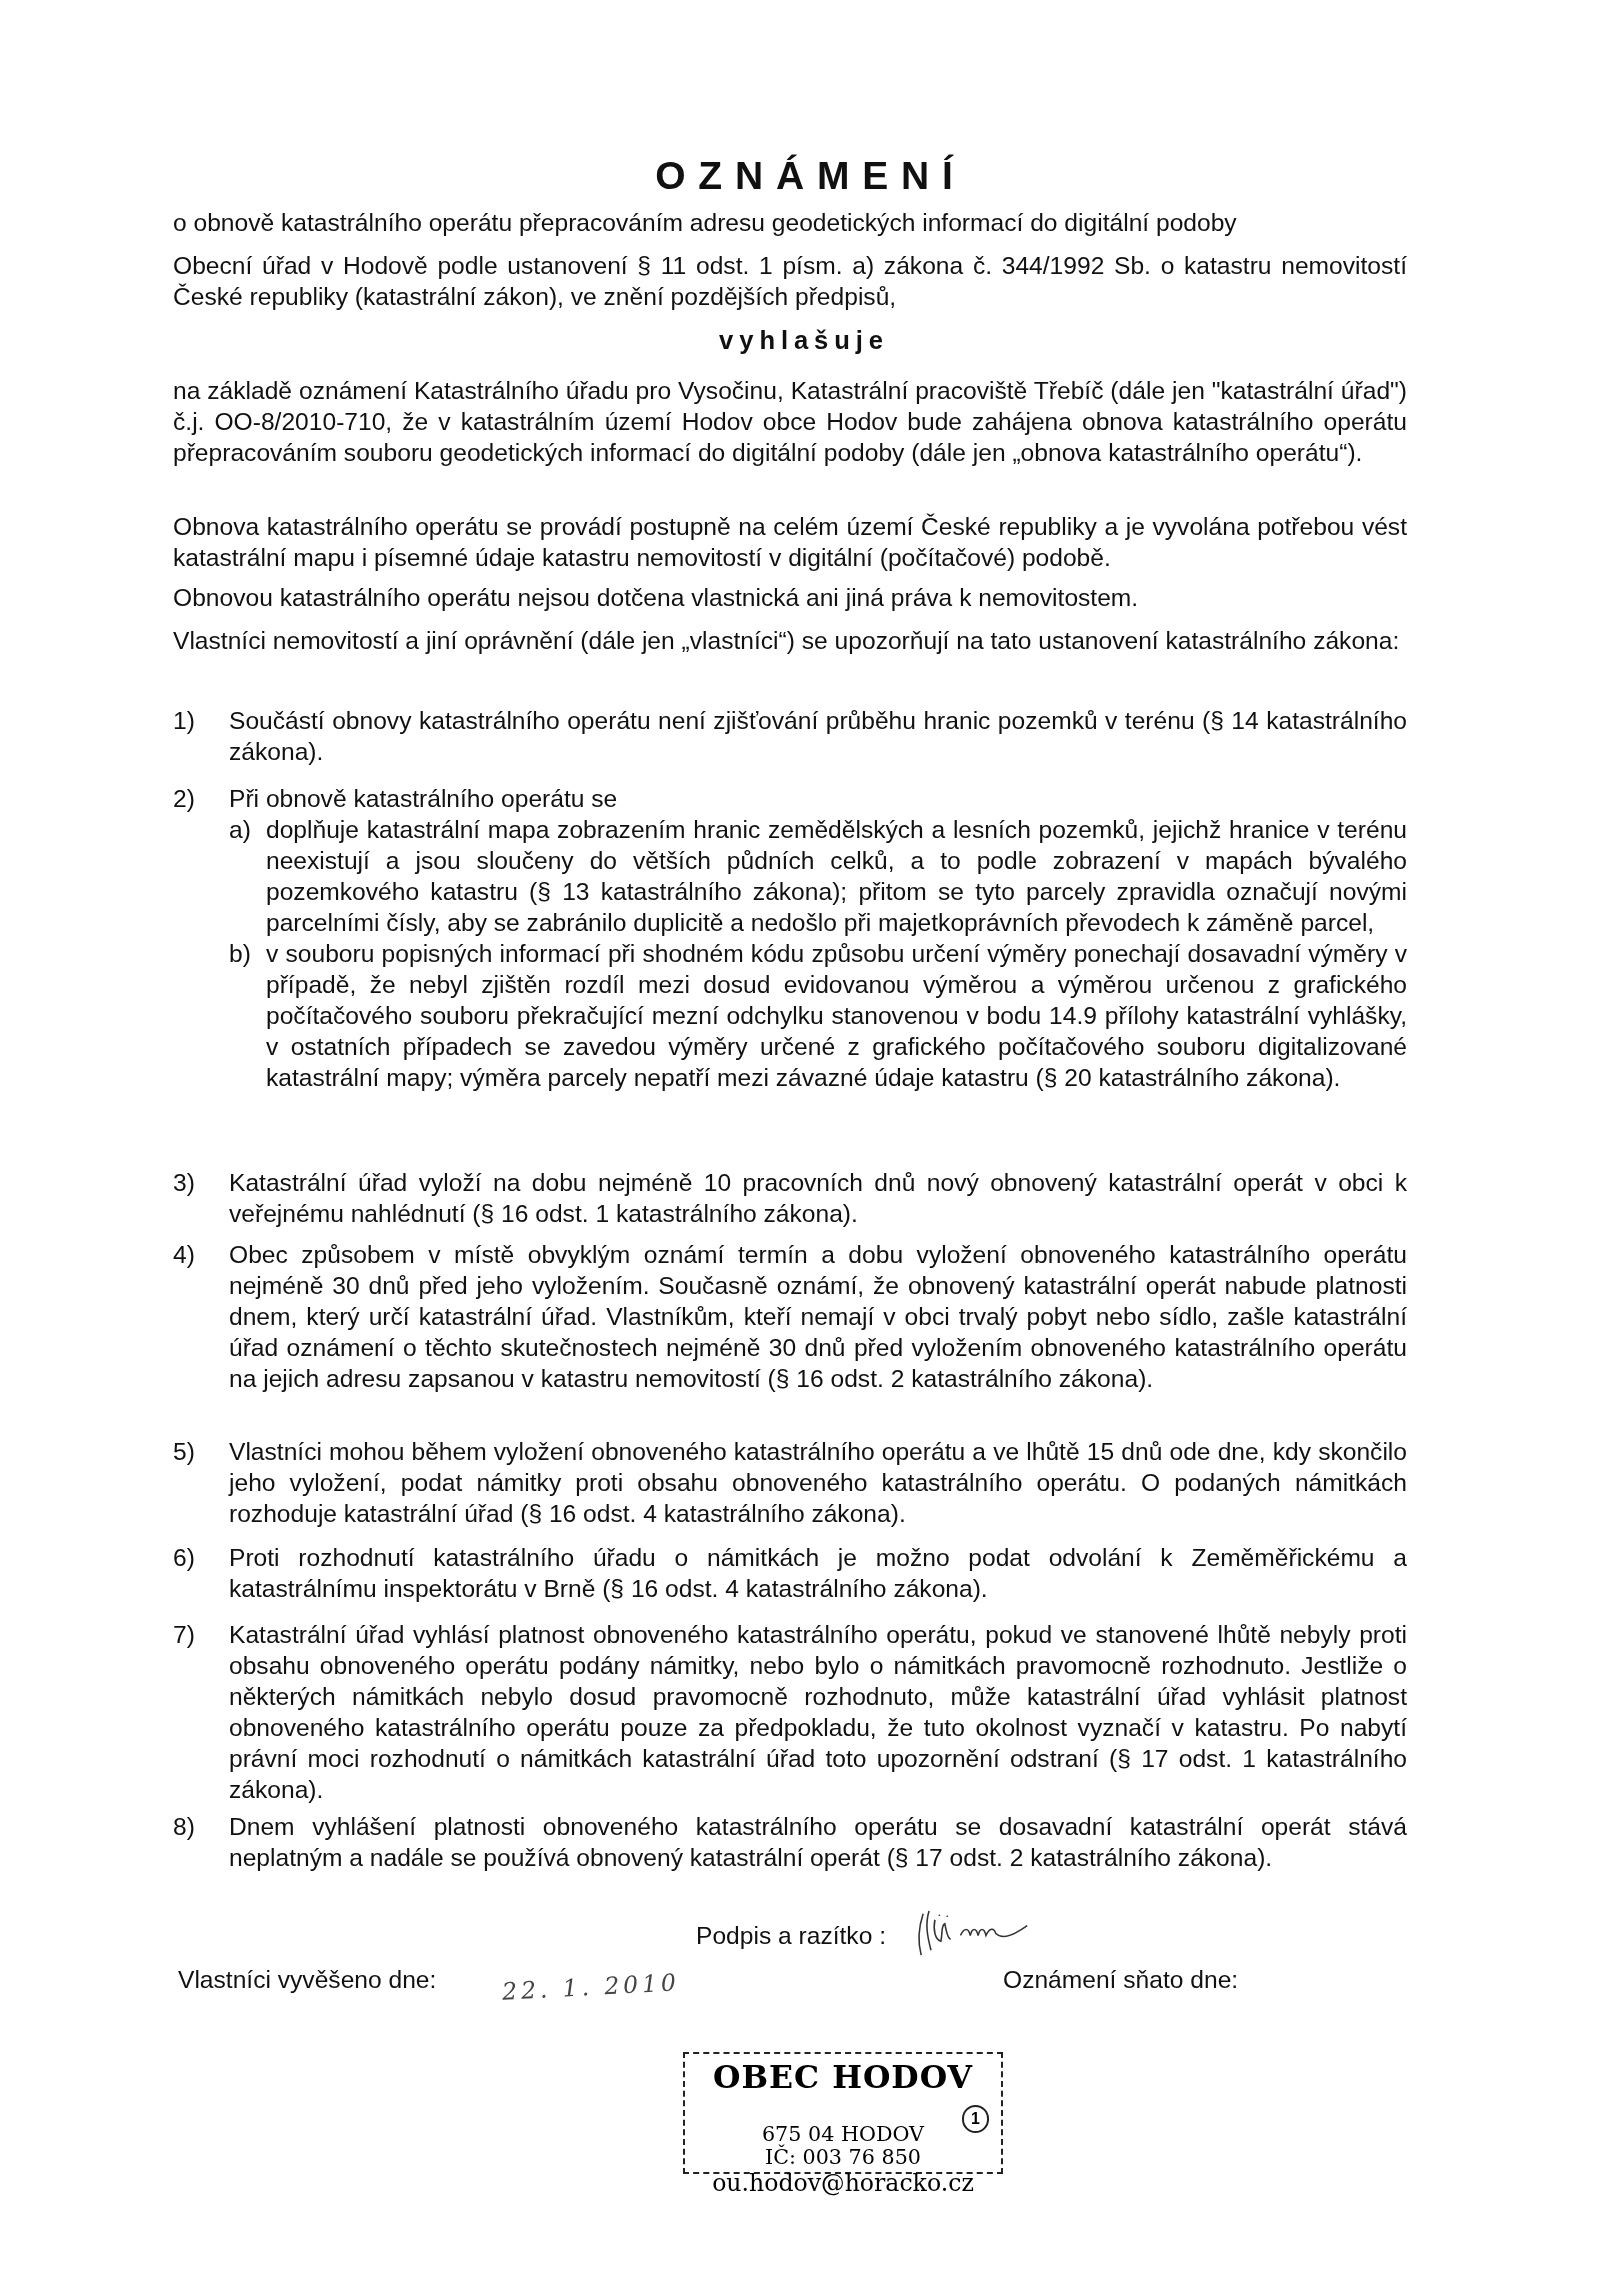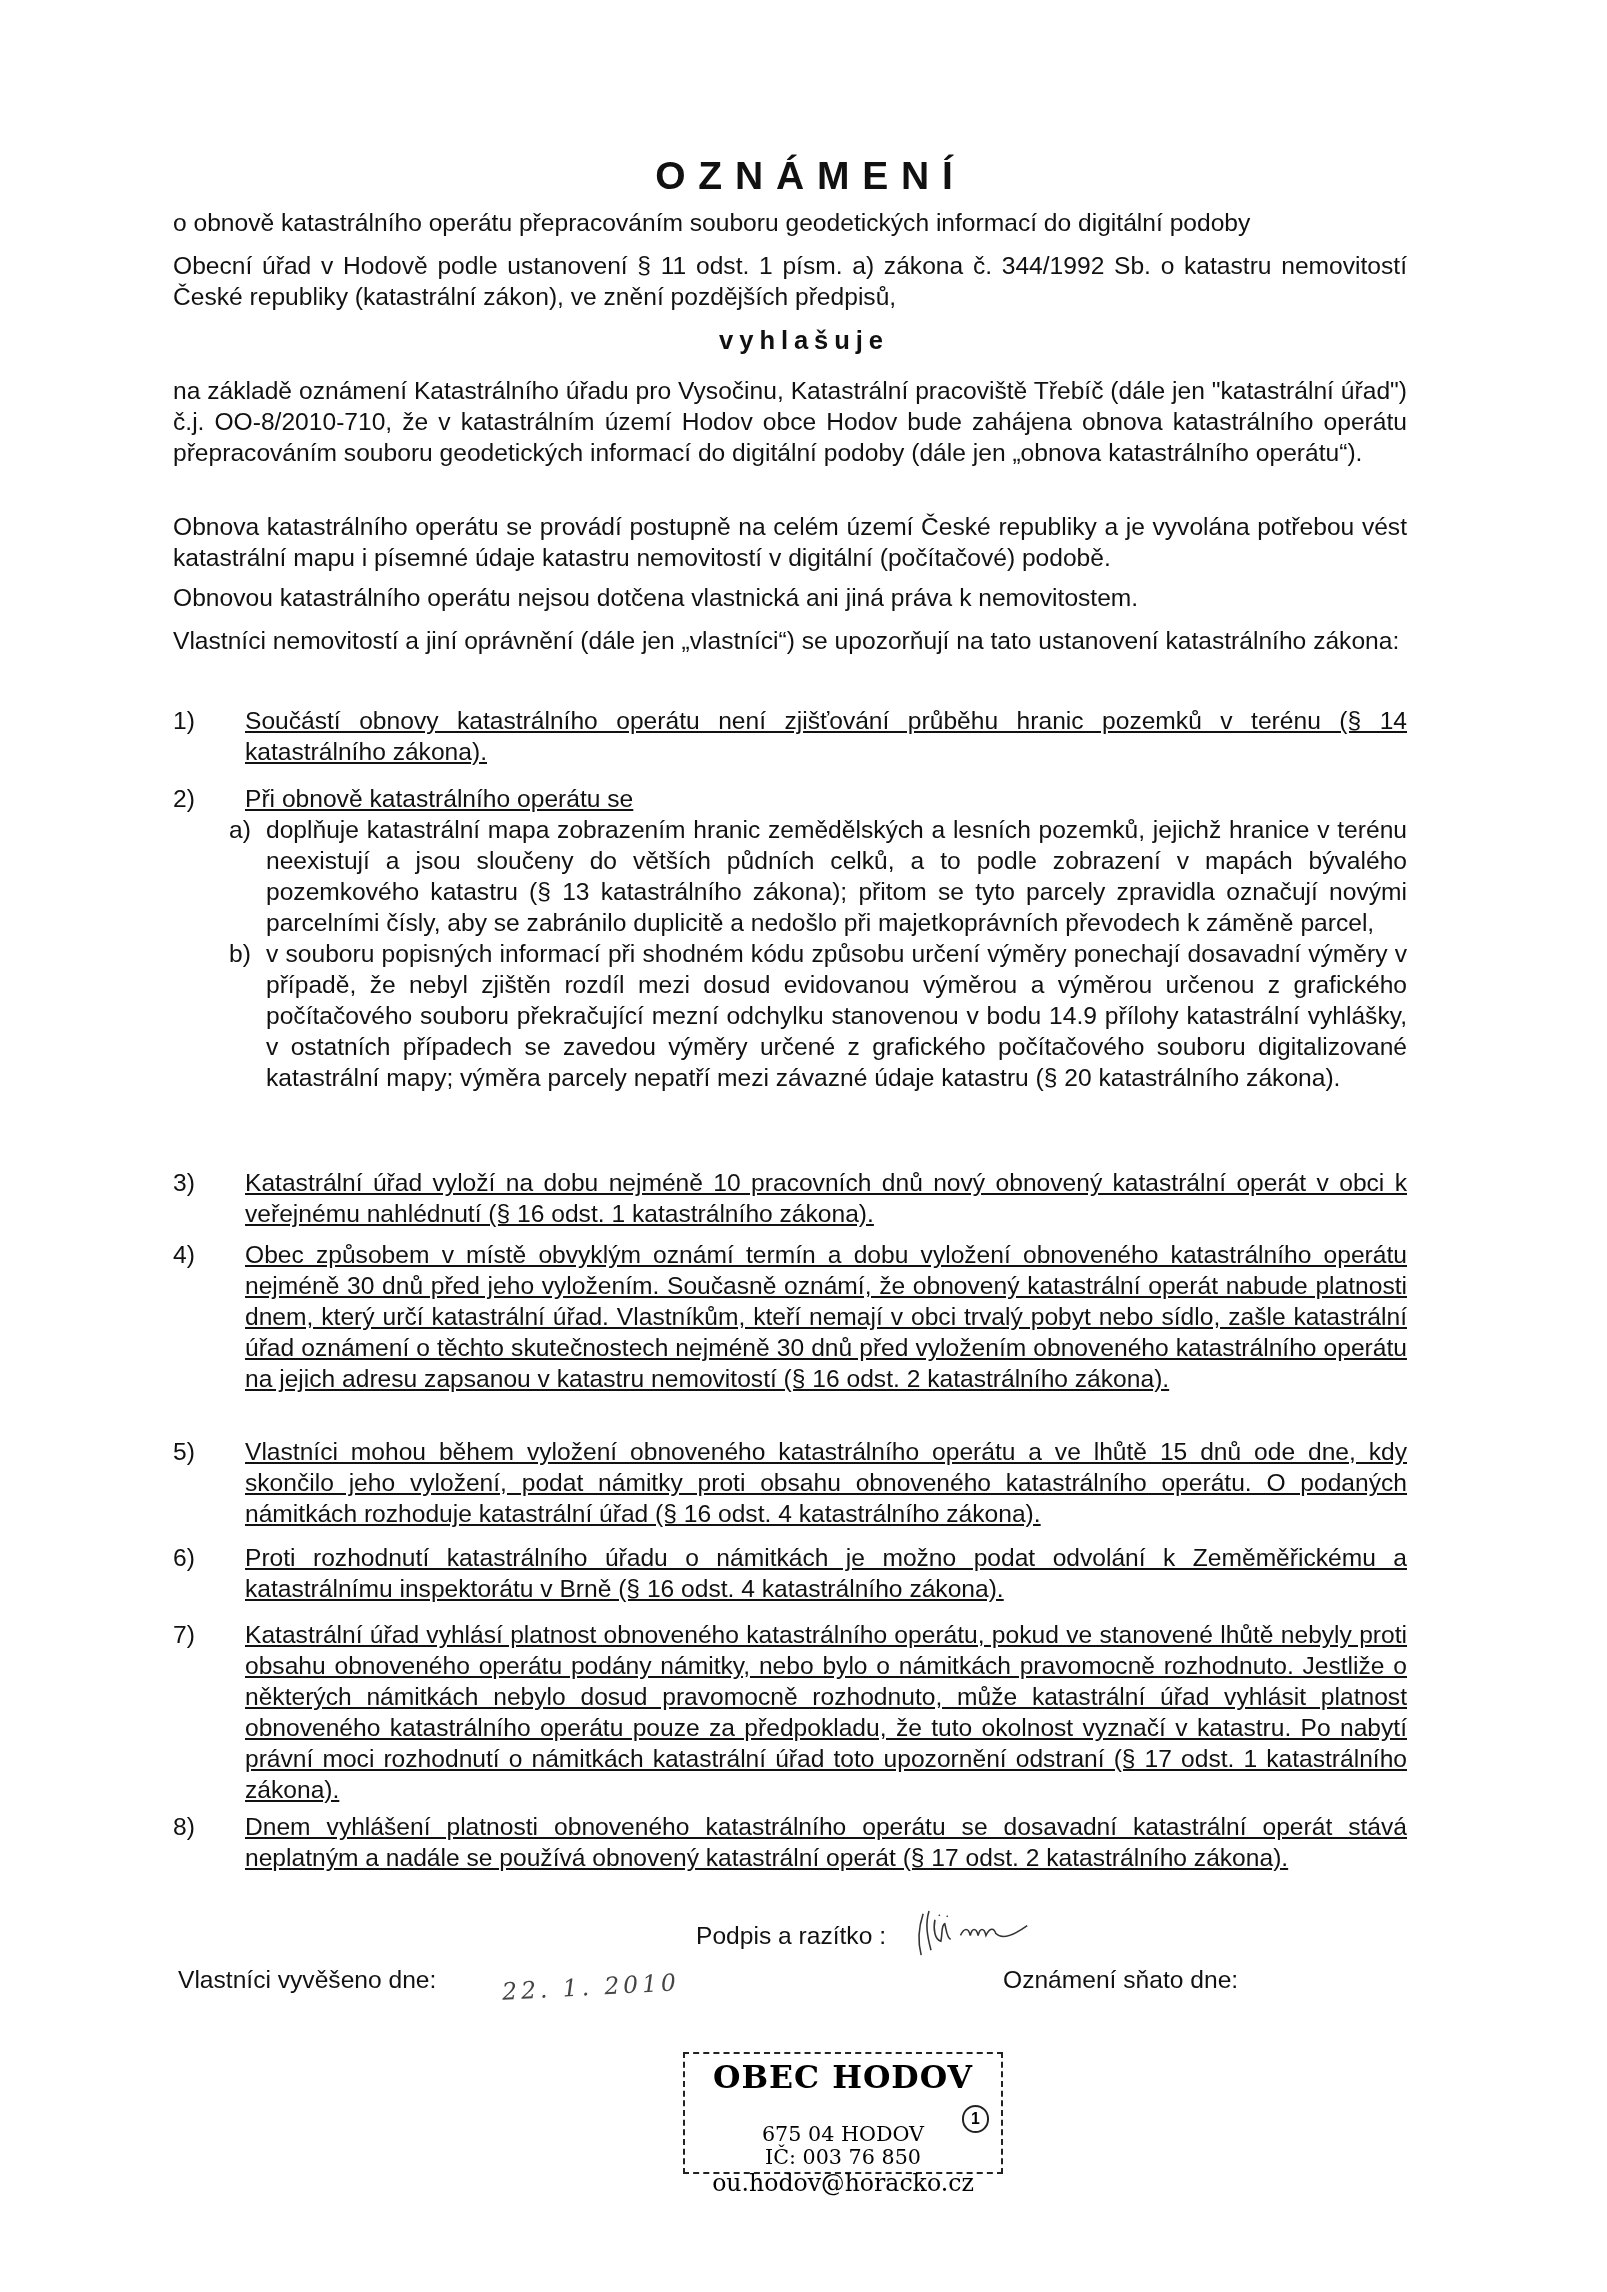--- a/index.html
+++ b/index.html
@@ -24,21 +24,21 @@
       position: absolute; left: 0; width: 1608px; top: 325px; text-align: center;
       font-size: 25.6px; font-weight: bold; letter-spacing: 5.9px; line-height: 31.5px;
     }
     .p1 { top: 375px; }
     .p2 { top: 511px; }
     .p3 { top: 582px; }
     .p4 { top: 625px; }
     .list { position: absolute; left: 173px; width: 1234px; font-size: 24.6px; line-height: 31px; }
     .li { position: absolute; left: 0; width: 1234px; }
     .li .num { position: absolute; left: 0; top: 0; width: 49px; }
-    .li .txt { margin-left: 72px; text-align: justify; text-decoration: underline; }
+    .li .txt { margin-left: 56px; text-align: justify; }
     .sub { position: relative; margin-left: 56px; }
     .sub .mk { position: absolute; left: 0; top: 0; }
     .sub .stxt { margin-left: 37px; text-align: justify; }
     .sign-line { position: absolute; left: 696px; top: 1921px; font-size: 24.6px; line-height: 30.5px; }
     .signature { position: absolute; left: 911px; top: 1906px; width: 148px; height: 54px; }
     .posted-label { position: absolute; left: 178px; top: 1965px; font-size: 24.6px; line-height: 30.5px; }
     .posted-date {
       position: absolute; left: 502px; top: 1972px; font-size: 23.6px; line-height: 30.5px;
       font-family: "DejaVu Serif", serif; font-style: italic; color: #444; letter-spacing: 3.9px;
       transform: rotate(-3deg);
@@ -59,21 +59,21 @@
       text-align: center; font-family: "Liberation Sans", sans-serif; font-weight: bold;
     }
   </style>
 </head>
 <body>
 
 <div class="page">
 
   <div class="title">OZNÁMENÍ</div>
 
-  <div class="col subtitle">o obnově katastrálního operátu přepracováním souboru geodetických informací do digitální podoby</div>
+  <div class="col subtitle">o obnově katastrálního operátu přepracováním adresu geodetických informací do digitální podoby</div>
 
   <div class="col just intro">Obecní úřad v Hodově podle ustanovení § 11 odst. 1 písm. a) zákona č. 344/1992 Sb. o katastru nemovitostí České republiky (katastrální zákon), ve znění pozdějších předpisů,</div>
 
   <div class="proclaim">vyhlašuje</div>
 
   <div class="col just p1">na základě oznámení Katastrálního úřadu pro Vysočinu, Katastrální pracoviště Třebíč (dále jen "katastrální úřad") č.j. OO-8/2010-710, že v katastrálním území Hodov obce Hodov bude zahájena obnova katastrálního operátu přepracováním souboru geodetických informací do digitální podoby (dále jen „obnova katastrálního operátu“).</div>
   <div class="col p3">Obnovou katastrálního operátu nejsou dotčena vlastnická ani jiná práva k nemovitostem.</div>
   <div class="col just p2">Obnova katastrálního operátu se provádí postupně na celém území České republiky a je vyvolána potřebou vést katastrální mapu i písemné údaje katastru nemovitostí v digitální (počítačové) podobě.</div>
   <div class="col p4">Vlastníci nemovitostí a jiní oprávnění (dále jen „vlastníci“) se upozorňují na tato ustanovení katastrálního zákona:</div>
 

